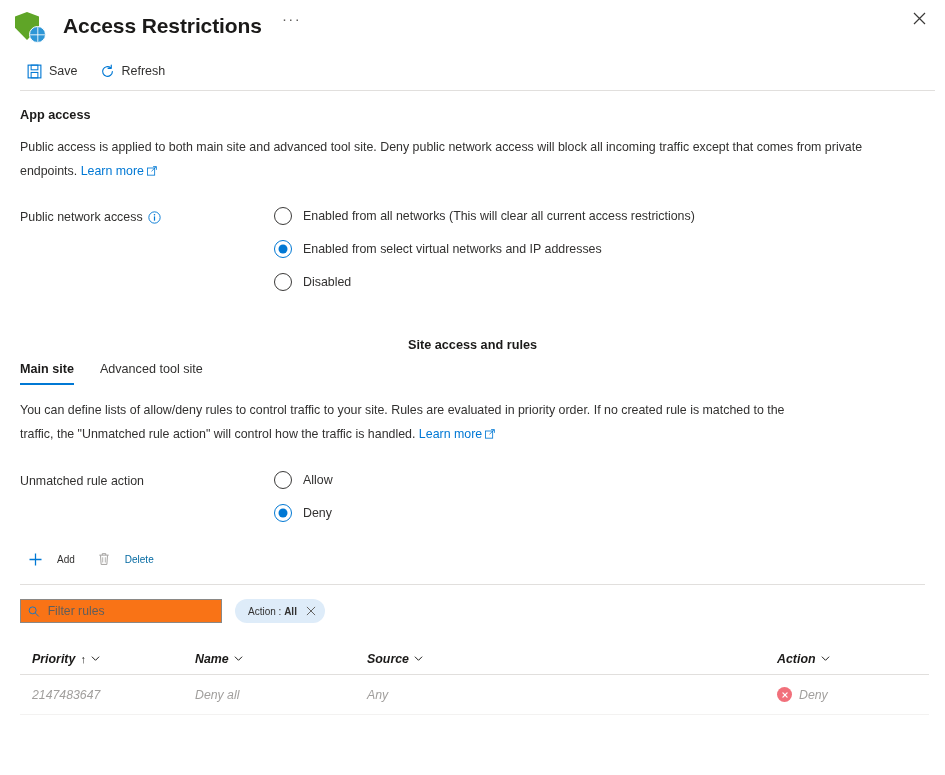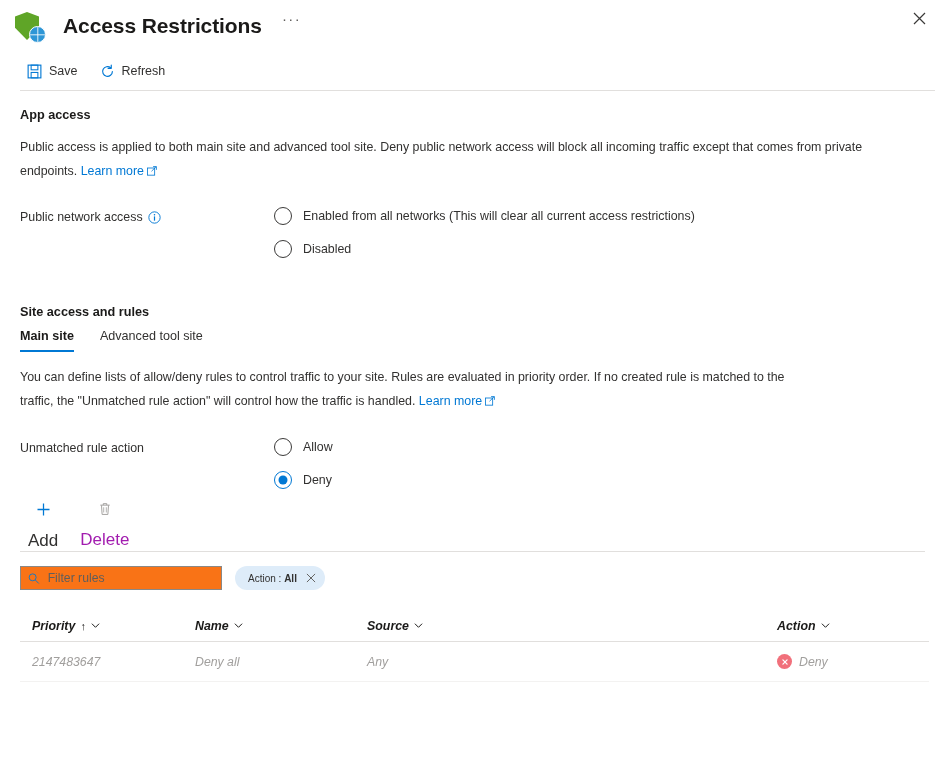--- a/index.html
+++ b/index.html
@@ -209,26 +209,25 @@
     align-items: center;
     gap: 22px;
     padding-left: 8px;
     margin-top: 22px;
     height: 30px;
   }
   .gcmd {
     display: flex;
     align-items: center;
     gap: 14px;
-    font-size: 17px;
-    color: #323130;
-    cursor: pointer;
-    flex-direction: column;
-  }
-  .gcmd.disabled { color: #a21caf; cursor: default; }
+    font-size: 10px;
+    color: #323130;
+    cursor: pointer;
+  }
+  .gcmd.disabled { color: #0369a1; cursor: default; }
 
   .toolbar-sep {
     height: 1px;
     background: #e1dfdd;
     margin: 10px 0 0 0;
   }
 
   
   .filter-row {
     display: flex;
@@ -381,32 +380,36 @@
           </svg>
         </span>
       </div>
       <div class="radio-group">
 
         <label class="radio-opt">
           <span class="radio"></span>
           <span>Enabled from all networks (This will clear all current access restrictions)</span>
         </label>
 
+        <label class="radio-opt">
+          <span class="radio checked"></span>
+          <span>Enabled from select virtual networks and IP addresses</span>
+        </label>
 
         <label class="radio-opt">
           <span class="radio"></span>
           <span>Disabled</span>
         </label>
 
       </div>
     </div>
   </div>
 
   <div class="section" style="margin-top:47px;">
-    <div class="section-head" style="margin-top:0;">Site access and rules</div>
+    <div class="section-head" style="margin-top:0;text-align:center;">Site access and rules</div>
 
     <div class="tabs">
       <div class="tab active">Main site</div>
       <div class="tab">Advanced tool site</div>
     </div>
 
     <div class="body-text" style="max-width:800px;">
       <span>You can define lists of allow/deny rules to control traffic to your site. Rules are evaluated in priority order. If no created rule is matched to the traffic, the "Unmatched rule action" will control how the traffic is handled.</span>
       <a class="link"><span>Learn more</span><span class="ext-icon"><svg width="10" height="10" viewBox="0 0 12 12" aria-hidden="true">
               <rect x="0.6" y="2.4" width="8.6" height="8.6" fill="none" stroke="#0078d4" stroke-width="1"></rect>

